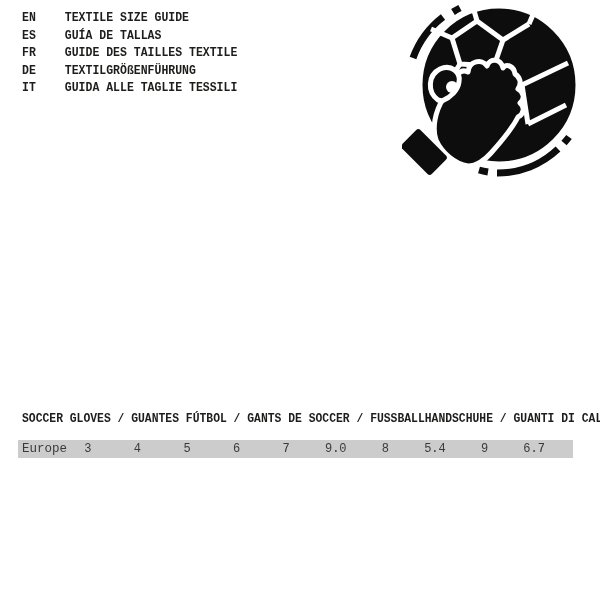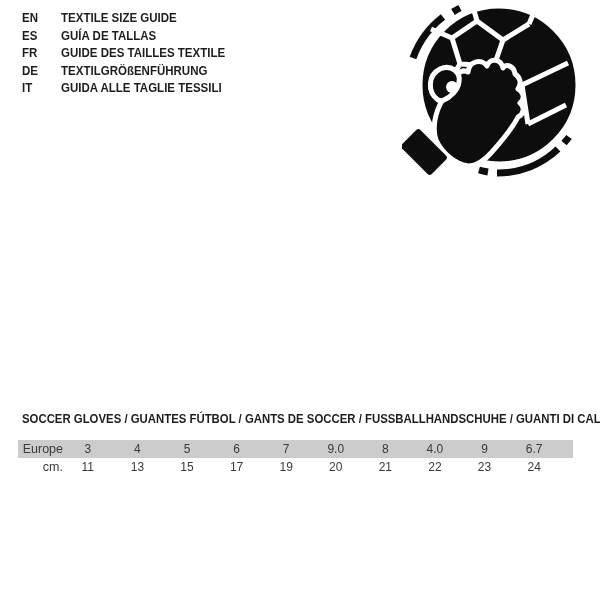--- a/index.html
+++ b/index.html
@@ -1,18 +1,18 @@
 <!DOCTYPE html>
 <html><head>
 <meta charset="utf-8">
 <style>
   html,body{margin:0;padding:0;background:#fff;}
   .canvas{
     position:relative;width:600px;height:600px;background:#ffffff;overflow:hidden;
-    font-family:Liberation Sans, sans-serif;color:#1d1d1b;
+    font-family:Liberation Mono, monospace;color:#1d1d1b;
   }
   
   .lang-list{position:absolute;left:22px;top:10px;list-style:none;margin:0;padding:0;}
   .lang-list li{
     display:block;height:17.5px;line-height:17.5px;font-size:12.5px;font-weight:bold;
     white-space:nowrap;transform:scaleX(0.92);transform-origin:0 50%;
   }
   .lang-list .code{display:inline-block;width:39px;}
   .lang-list .label{display:inline-block;}
   
@@ -24,21 +24,21 @@
     transform:scaleX(0.91);transform-origin:0 50%;
   }
   
   .size-table{position:absolute;left:18px;top:440px;width:555px;}
   .size-row{
     display:grid;grid-template-columns:45px repeat(10, 49.6px);
     height:18px;line-height:18px;font-size:12px;color:#3a3a38;
   }
   .size-row.header{background:#cccccc;}
   .size-row .cell{text-align:center;white-space:nowrap;overflow:visible;}
-  .size-row .label-cell{text-align:right;padding-left:4px;font-size:12.5px;}
+  .size-row .label-cell{text-align:center;padding-left:4px;font-size:12.5px;}
 </style>
 </head>
 <body>
 
 <div class="canvas">
 
   <ul class="lang-list">
     <li>
       <span class="code">EN</span>
       <span class="label">TEXTILE SIZE GUIDE</span>
@@ -115,32 +115,19 @@
   <div class="size-table">
     <div class="size-row header">
       <span class="cell label-cell">Europe</span>
       <span class="cell">3</span>
       <span class="cell">4</span>
       <span class="cell">5</span>
       <span class="cell">6</span>
       <span class="cell">7</span>
       <span class="cell">9.0</span>
       <span class="cell">8</span>
-      <span class="cell">4.0</span>
+      <span class="cell">5.4</span>
       <span class="cell">9</span>
       <span class="cell">6.7</span>
-    </div>
-    <div class="size-row">
-      <span class="cell label-cell">cm.</span>
-      <span class="cell">11</span>
-      <span class="cell">13</span>
-      <span class="cell">15</span>
-      <span class="cell">17</span>
-      <span class="cell">19</span>
-      <span class="cell">20</span>
-      <span class="cell">21</span>
-      <span class="cell">22</span>
-      <span class="cell">23</span>
-      <span class="cell">24</span>
     </div>
   </div>
 
 </div>
 
 </body></html>

